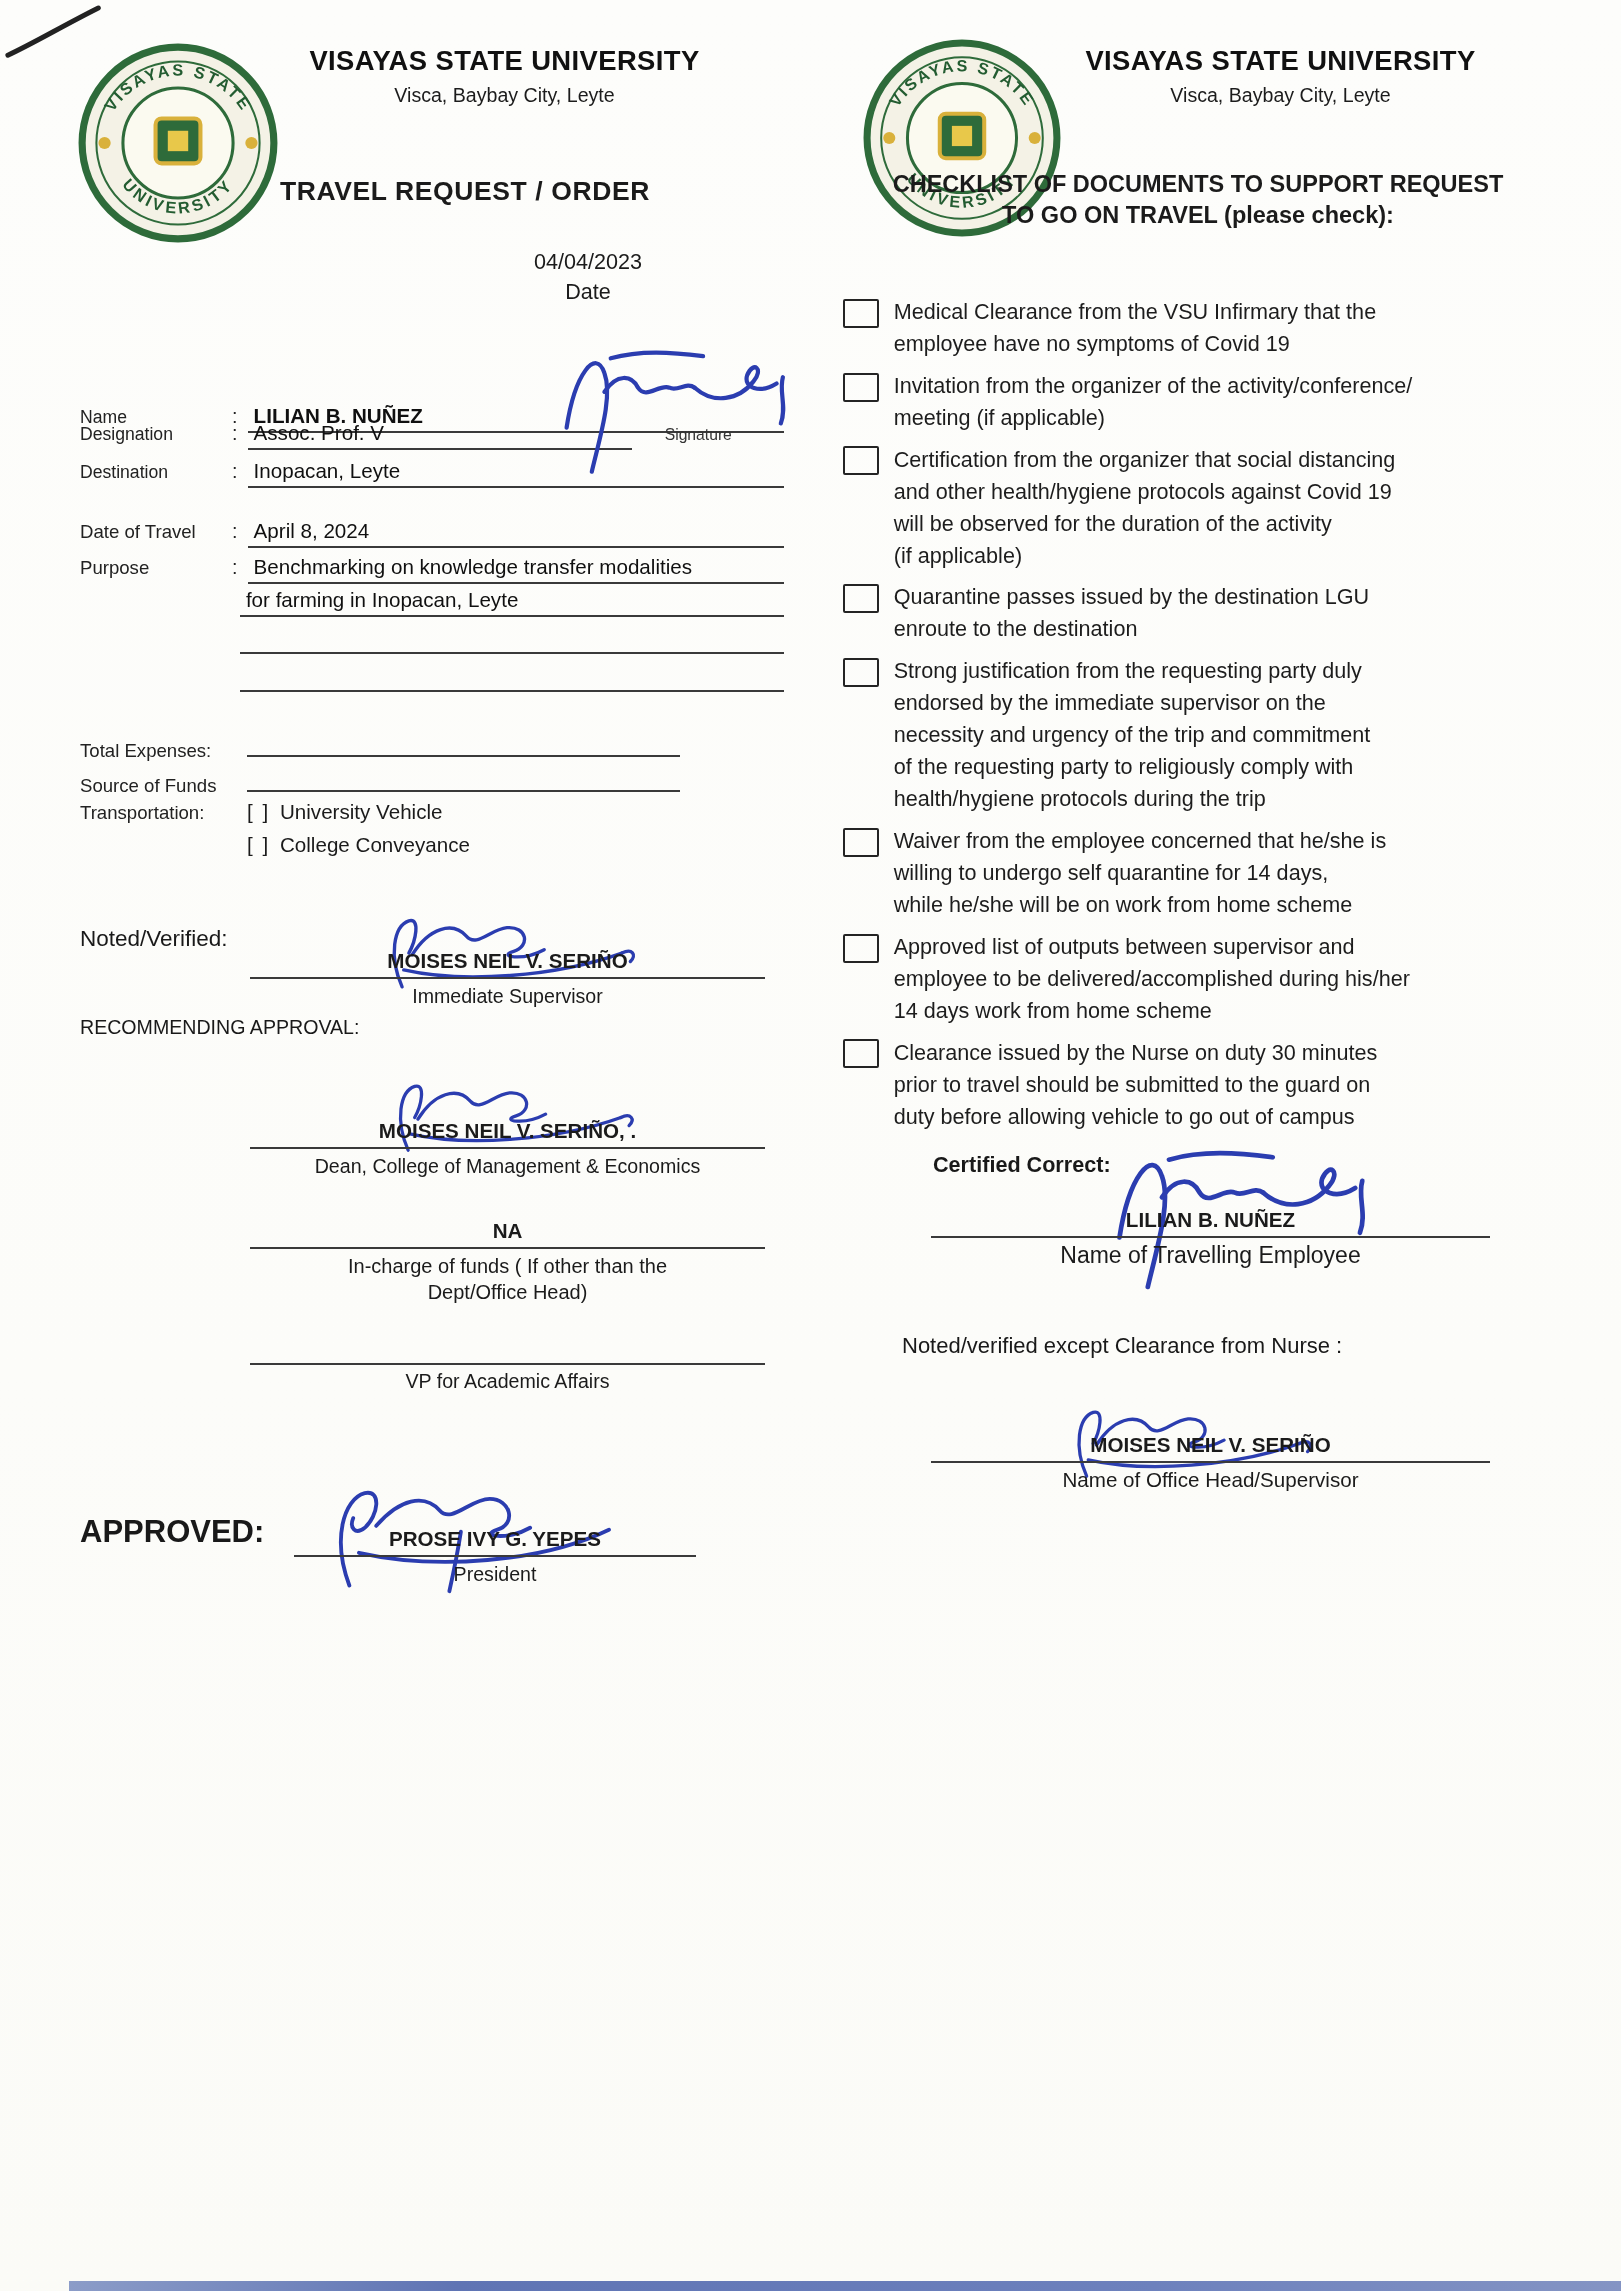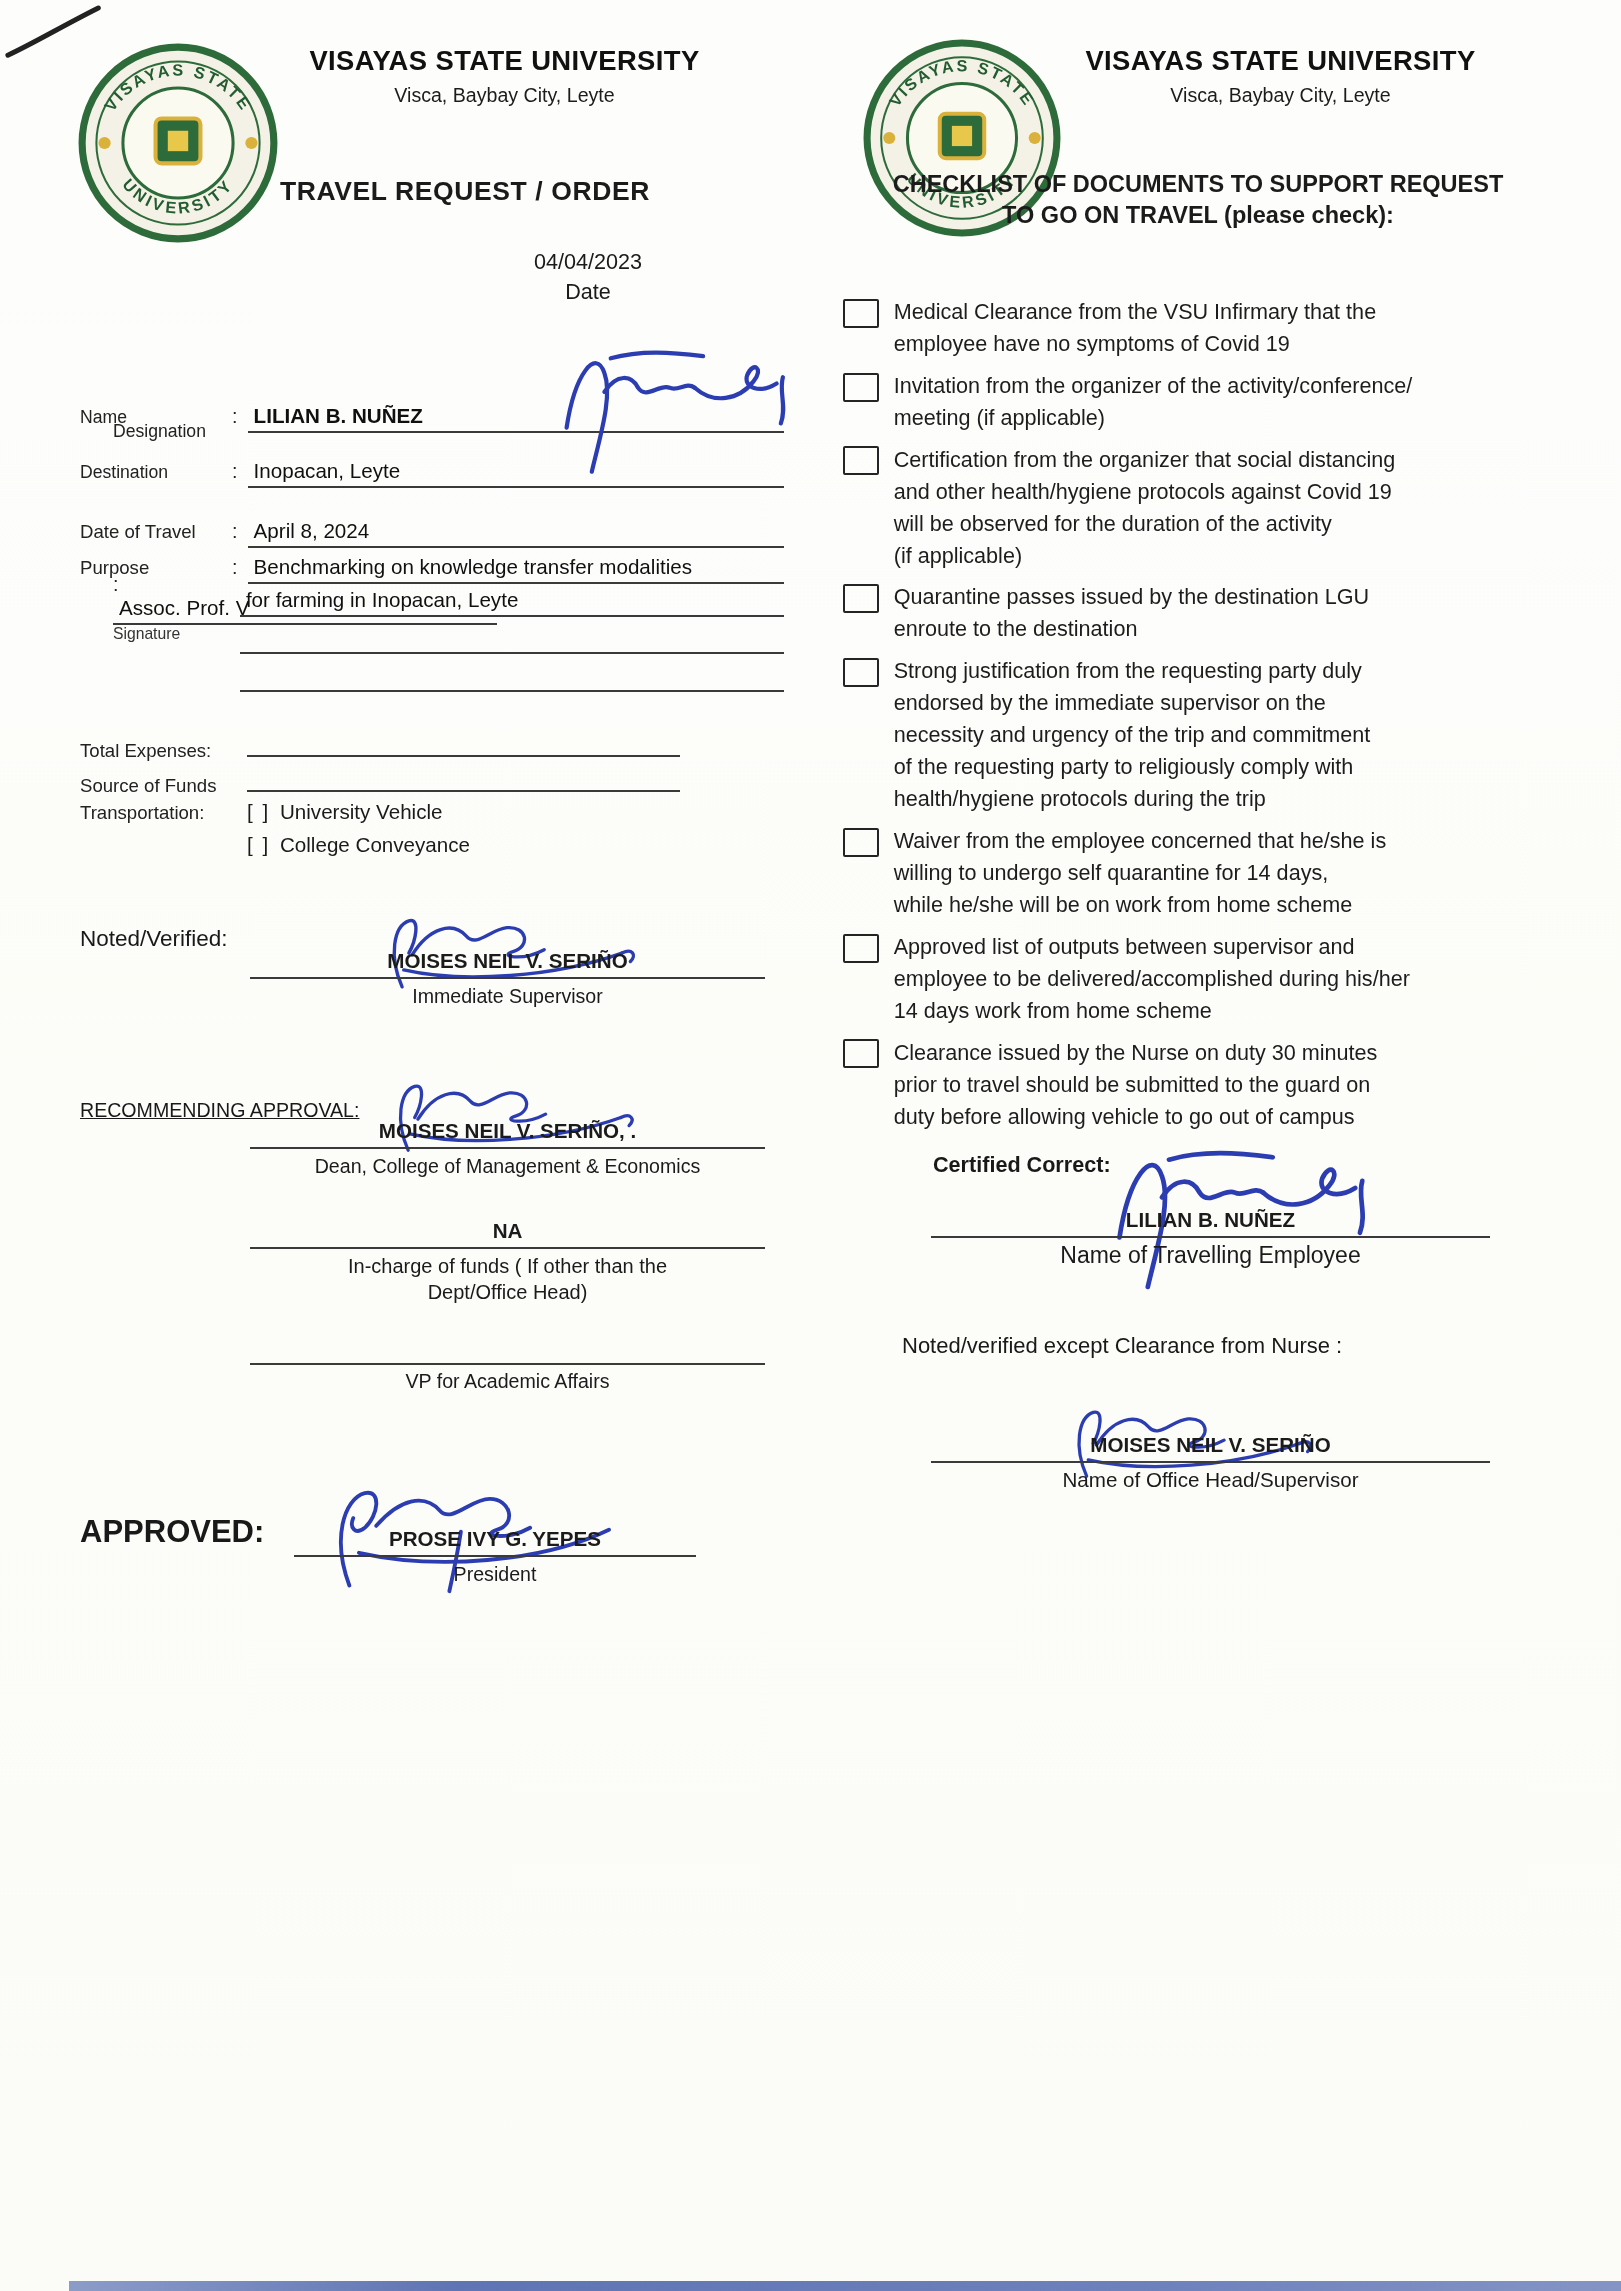--- a/index.html
+++ b/index.html
@@ -109,21 +109,21 @@
   <div class="date-val">04/04/2023</div>
   <div class="date-lab">Date</div>
 </div>
 
 <div class="abs frow" style="left:80px; top:404px; width:704px;">
   <span class="flabel">Name</span>
   <span class="fcolon">:</span>
   <span class="fvalue grow bold">LILIAN B. NUÑEZ</span>
 </div>
 
-<div class="abs frow" style="left:80px; top:421px; width:704px;flex-direction:column;">
+<div class="abs frow" style="left:80px; top:421px; width:704px;">
   <span class="flabel">Designation</span>
   <span class="fcolon">:</span>
   <span class="fvalue" style="width:384px;">Assoc. Prof. V</span>
   <span class="sig-caption">Signature</span>
 </div>
 
 <div class="abs frow" style="left:80px; top:459px; width:704px;">
   <span class="flabel">Destination</span>
   <span class="fcolon">:</span>
   <span class="fvalue grow">Inopacan, Leyte</span>
@@ -166,21 +166,21 @@
 <div class="abs seclabel" style="left:80px; top:926px; font-size:22.5px;">Noted/Verified:</div>
 
 <svg class="abs" style="left:348px; top:904px; width:328px; height:93px;" viewBox="0 0 320 110">
     <use href="#sigSerino"></use>
   </svg>
 <div class="sigblock" style="left:250px; top:949px; width:515px;">
   <div class="sname">MOISES NEIL V. SERIÑO</div>
   <div class="srole">Immediate Supervisor</div>
 </div>
 
-<div class="abs seclabel" style="left:80px; top:1099px; font-size:19.6px;text-decoration:underline;">RECOMMENDING APPROVAL:</div>
+<div class="abs seclabel" style="left:80px; top:1016px; font-size:19.6px;">RECOMMENDING APPROVAL:</div>
 
 <svg class="abs" style="left:353px; top:1070px; width:323px; height:90px;" viewBox="0 0 320 110">
     <use href="#sigSerino"></use>
   </svg>
 <div class="sigblock" style="left:250px; top:1119px; width:515px;">
   <div class="sname">MOISES NEIL V. SERIÑO, .</div>
   <div class="srole">Dean, College of Management &amp; Economics</div>
 </div>
 
 <div class="sigblock" style="left:250px; top:1219px; width:515px;">

